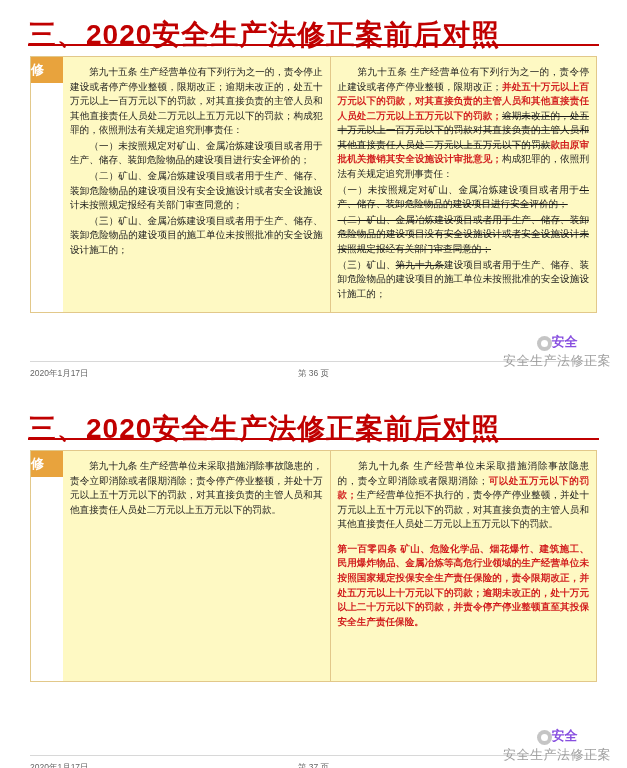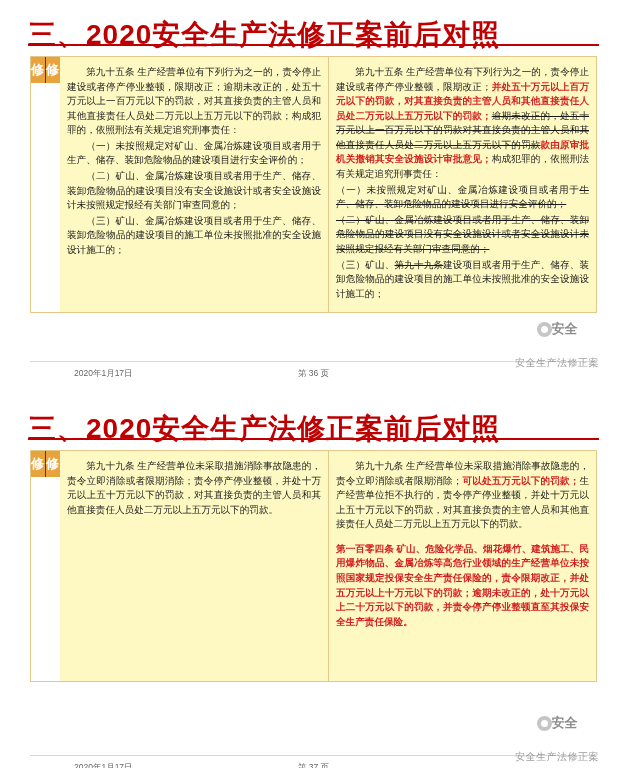--- a/index.html
+++ b/index.html
@@ -51,21 +51,21 @@
   }
   .th {
     flex: 1 1 50%;
     color: #ffffff;
     font-size: 13px;
     font-weight: bold;
     text-align: center;
     line-height: 26px;
     letter-spacing: 1px;
   }
-  .th + .th { border-left: 1px solid #0c4a6e; }
+  .th + .th { border-left: 4px solid #0c4a6e; margin-top: 30px; }
   .tbody {
     display: flex;
     background: #fef9c3;
   }
   .td {
     flex: 1 1 50%;
     padding: 8px 7px 10px 7px;
     font-size: 9.6px;
     line-height: 1.52;
     color: #1a1a1a;
@@ -83,67 +83,66 @@
     right: 30px;
     height: 1px;
     background: #d8d8d8;
   }
   .footer-date {
     position: absolute;
     bottom: 4px;
     left: 30px;
     font-size: 8.5px;
     color: #666666;
-    margin-left: 44px;
   }
   .footer-page {
     position: absolute;
     bottom: 4px;
     left: 0;
     right: 0;
     text-align: center;
     font-size: 8.5px;
     color: #666666;
   }
   .wm {
     position: absolute;
     right: 16px;
     bottom: 14px;
     width: 108px;
     text-align: center;
     opacity: 0.82;
   }
   .wm-top {
     display: flex;
-    align-items: center;
+    align-items: flex-end;
     justify-content: center;
     font-size: 13px;
-    color: #737373;
+    color: #6d28d9;
     font-weight: bold;
   }
   .wm-logo {
     width: 15px; height: 15px;
     border-radius: 50%;
     background: #b9b9b9;
     position: relative;
     flex: none;
   }
   .wm-logo::after {
     content: "";
     position: absolute;
     left: 4px; top: 4px;
     width: 7px; height: 7px;
     border-radius: 50%;
     background: #ffffff;
   }
   .wm-sub {
-    font-size: 10px;
+    font-size: 13px;
     color: #8a8a8a;
     letter-spacing: 0.5px;
-    margin-top: 18px;
+    margin-top: 1px;
   }
   .gap { height: 10px; background:#ffffff; }
 </style>
 </head>
 <body>
 
 <div class="page-wrap">
 
   <div class="slide">
     <div class="slide-title">三、2020安全生产法修正案前后对照</div>

